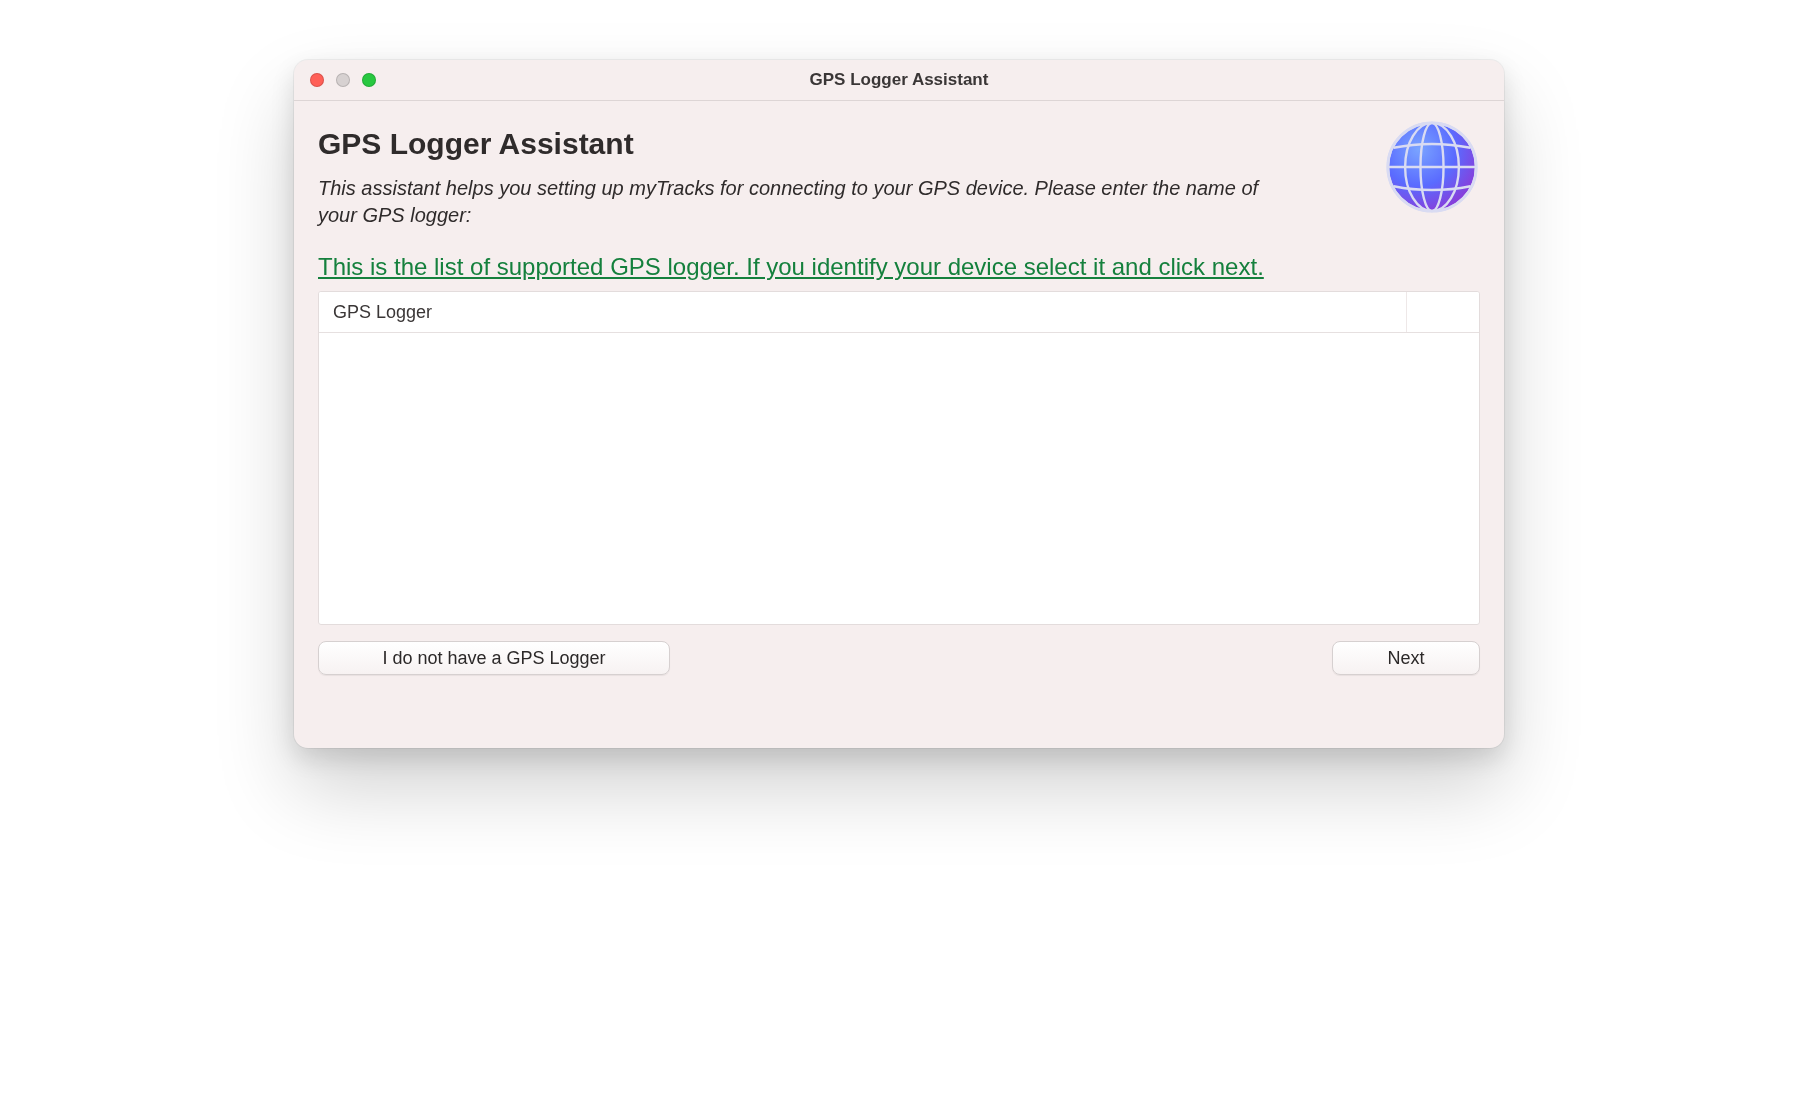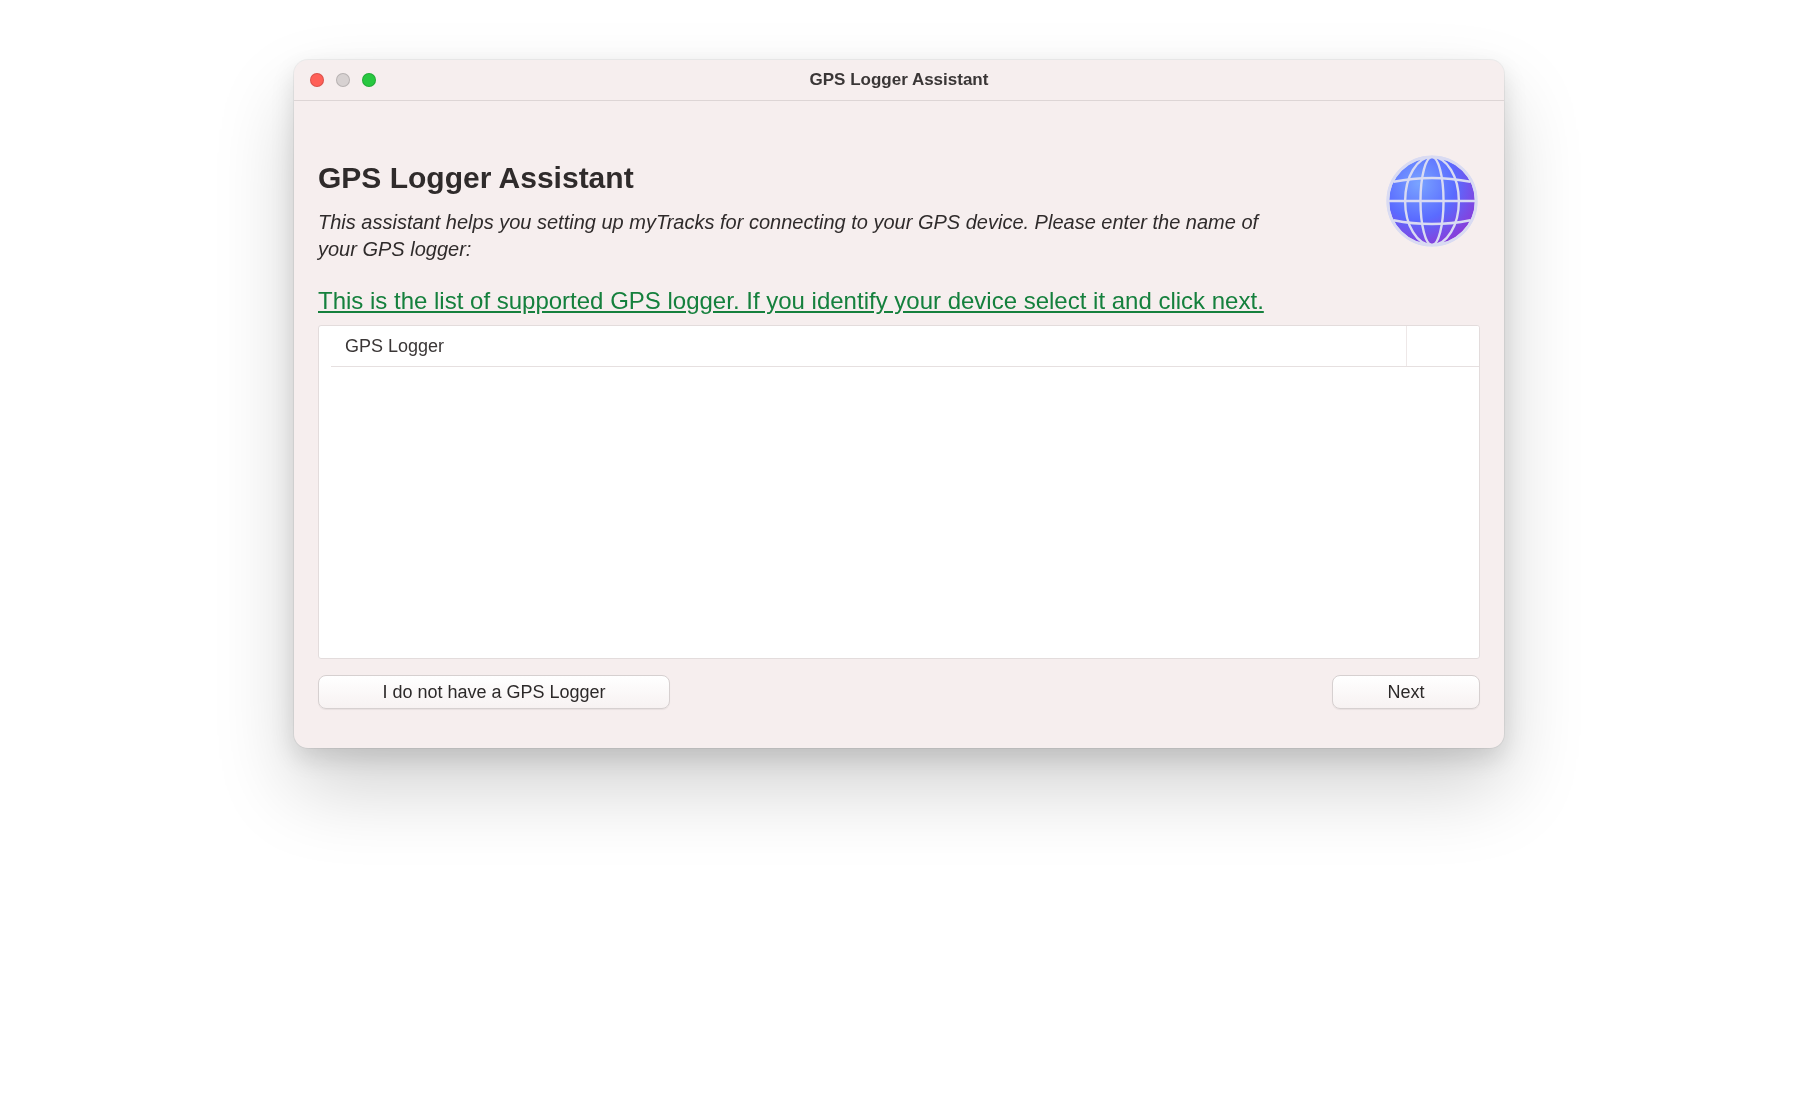--- a/index.html
+++ b/index.html
@@ -25,21 +25,20 @@
     height: 688px;
     background: #f6eeee;
     border-radius: 14px;
     box-shadow:
       0 40px 80px rgba(0,0,0,0.18),
       0 10px 25px rgba(0,0,0,0.12),
       0 0 0 1px rgba(0,0,0,0.05);
     overflow: hidden;
     display: flex;
     flex-direction: column;
-    gap: 34px;
   }
 
   
   .titlebar {
     height: 40px;
     border-bottom: 1px solid rgba(0,0,0,0.10);
     display: flex;
     align-items: center;
     position: relative;
     flex: 0 0 auto;
@@ -124,21 +123,20 @@
   }
 
   .table-wrap {
     border: 1px solid #e3dcdc;
     border-radius: 3px;
     background: #ffffff;
     overflow: hidden;
     height: 332px;
     display: flex;
     flex-direction: column;
-    padding-left: 12px;
   }
   .th-row {
     display: flex;
     background: #ffffff;
     border-bottom: 1px solid #e6e0e0;
     height: 40px;
     align-items: center;
   }
   .th {
     font-size: 18px;

